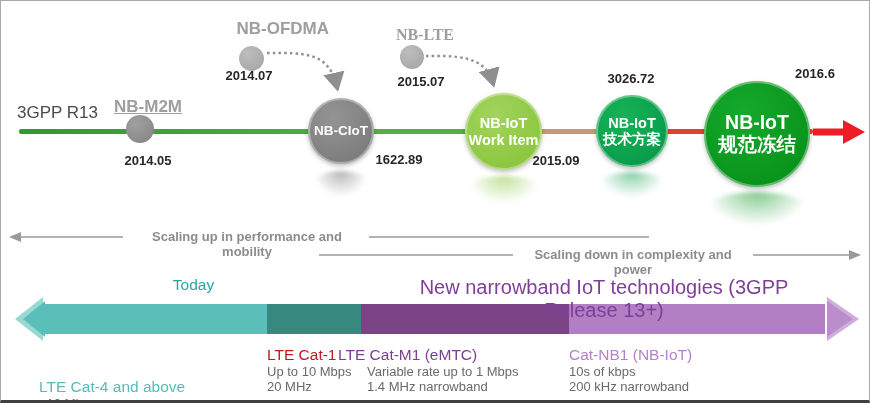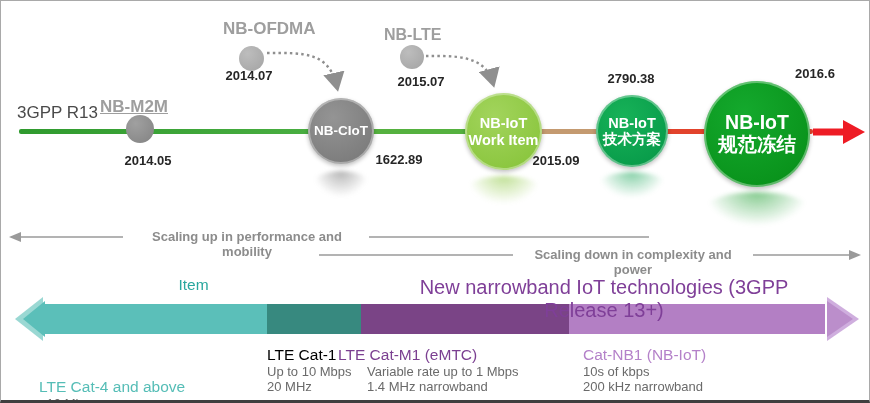--- a/index.html
+++ b/index.html
@@ -39,47 +39,47 @@
                background:radial-gradient(ellipse at 50% 0%, rgba(120,120,120,.55), transparent 70%); }
   #r-workitem{ left:466px; top:175px; width:74px;  height:28px;
                background:radial-gradient(ellipse at 50% 0%, rgba(140,198,63,.55), transparent 70%); }
   #r-tech    { left:597px; top:171px; width:68px;  height:26px;
                background:radial-gradient(ellipse at 50% 0%, rgba(10,160,77,.5), transparent 70%); }
   #r-freeze  { left:704px; top:191px; width:104px; height:34px;
                background:radial-gradient(ellipse at 50% 0%, rgba(10,150,30,.5), transparent 70%); }
   
   .lbl { position:absolute; z-index:5; }
   #t-3gpp   { left:16px;  top:102px; font-size:17px; color:#4a4a4a; }
-  .nodelbl  { font-weight:bold; color:#9e9e9e; text-align:left; }
+  .nodelbl  { font-weight:bold; color:#9e9e9e; text-align:right; }
   #t-nbm2m  { left:99px;  top:96px;  width:82px;  font-size:17px;text-decoration:underline; }
   #t-ofdma  { left:222px; top:18px;  width:106px; font-size:17px; }
-  #t-nblte  { left:383px; top:25px;  width:70px;  font-size:16px; }
+  #t-nblte  { left:383px; top:25px;  width:70px;  font-size:16px;font-family:Liberation Serif, serif; }
   .datelbl  { font-weight:bold; color:#262626; font-size:13px; text-align:center; }
   #d-m2m    { left:112px; top:152px; width:70px; }
   #d-ofdma  { left:213px; top:67px;  width:70px; }
   #d-ciot   { left:366px; top:151px; width:64px; }
   #d-nblte  { left:385px; top:73px;  width:70px; }
   #d-workitem{ left:522px; top:152px; width:66px; }
   #d-tech   { left:600px; top:70px;  width:60px; }
   #d-freeze { left:784px; top:65px;  width:60px; }
   
   .scale-txt { position:absolute; font-size:13px; color:#8c8c8c; text-align:center; z-index:5;font-weight:bold; }
   #t-scaleup   { left:126px; top:228px; width:240px; }
   #t-scaledown { left:515px; top:246px; width:234px; }
   
   #t-today { left:100px; top:275px; width:185px; font-size:15.5px; color:#29a79e; text-align:center; }
   #t-new   { left:408px; top:275px; width:390px; font-size:20px; color:#7f3f98; text-align:center; }
   
   .col { position:absolute; top:344px; z-index:5; }
   .col .title  { font-size:15.5px; line-height:19px; }
   .col .detail { font-size:13px; line-height:15px; color:#6a6a6a; }
   #col-cat4  { left:38px;  }  #col-cat4  .title { color:#55bdb6;margin-top:32px; }
-  #col-cat1  { left:266px; }  #col-cat1  .title { color:#000000; }
+  #col-cat1  { left:266px; }  #col-cat1  .title { color:#b91c1c; }
   #col-catm1 { left:366px; }  #col-catm1 .title { color:#7b3f91; margin-left:-29px; }
-  #col-catnb1{ left:568px;margin-left:14px; }  #col-catnb1 .title{ color:#b481c9; }
+  #col-catnb1{ left:568px; }  #col-catnb1 .title{ color:#b481c9; }
   
   #arrows-svg, #scaling-svg, #band-svg { position:absolute; left:0; pointer-events:none; }
   #arrows-svg  { top:0;    z-index:3; }
   #scaling-svg { top:218px; z-index:4; }
   #band-svg    { top:295px; z-index:2; }
 </style>
 </head>
 <body>
 
 <div id="slide">
@@ -130,39 +130,39 @@
 
   <div class="lbl" id="t-3gpp">3GPP R13</div>
   <div class="lbl nodelbl" id="t-nbm2m">NB-M2M</div>
   <div class="lbl nodelbl" id="t-ofdma">NB-OFDMA</div>
   <div class="lbl nodelbl" id="t-nblte">NB-LTE</div>
   <div class="lbl datelbl" id="d-m2m">2014.05</div>
   <div class="lbl datelbl" id="d-ofdma">2014.07</div>
   <div class="lbl datelbl" id="d-ciot">1622.89</div>
   <div class="lbl datelbl" id="d-nblte">2015.07</div>
   <div class="lbl datelbl" id="d-workitem">2015.09</div>
-  <div class="lbl datelbl" id="d-tech">2790.38</div>
+  <div class="lbl datelbl" id="d-tech">3026.72</div>
   <div class="lbl datelbl" id="d-freeze">2016.6</div>
 
   <svg id="scaling-svg" width="870" height="50">
     <g>
       <polygon points="8,18 20,13 20,23" fill="#9a9a9a"></polygon>
       <line x1="18" y1="18" x2="122" y2="18" stroke="#9a9a9a" stroke-width="1.6"></line>
       <line x1="368" y1="18" x2="648" y2="18" stroke="#9a9a9a" stroke-width="1.6"></line>
     </g>
     <g>
       <line x1="318" y1="36" x2="512" y2="36" stroke="#9a9a9a" stroke-width="1.6"></line>
       <line x1="752" y1="36" x2="850" y2="36" stroke="#9a9a9a" stroke-width="1.6"></line>
       <polygon points="860,36 848,31 848,41" fill="#9a9a9a"></polygon>
     </g>
   </svg>
   <div class="scale-txt" id="t-scaleup">Scaling up in performance and mobility</div>
   <div class="scale-txt" id="t-scaledown">Scaling down in complexity and power</div>
 
-  <div class="lbl" id="t-today">Item</div>
+  <div class="lbl" id="t-today">Today</div>
   <div class="lbl" id="t-new">New narrowband IoT technologies (3GPP Release 13+)</div>
 
   <svg id="band-svg" width="870" height="48">
     <polygon points="14,23 42,1 42,45" fill="#9ad8d3"></polygon>
     <polygon points="22,23 44,5 44,41" fill="#5bbfb9"></polygon>
     <rect x="42" y="8" width="224" height="30" fill="#5bbfb9"></rect>
     <rect x="266" y="8" width="94" height="30" fill="#37897f"></rect>
     <rect x="360" y="8" width="208" height="30" fill="#7a4486"></rect>
     <rect x="568" y="8" width="256" height="30" fill="#b37fc4"></rect>
     <polygon points="858,23 826,1 826,45" fill="#cfaede"></polygon>

